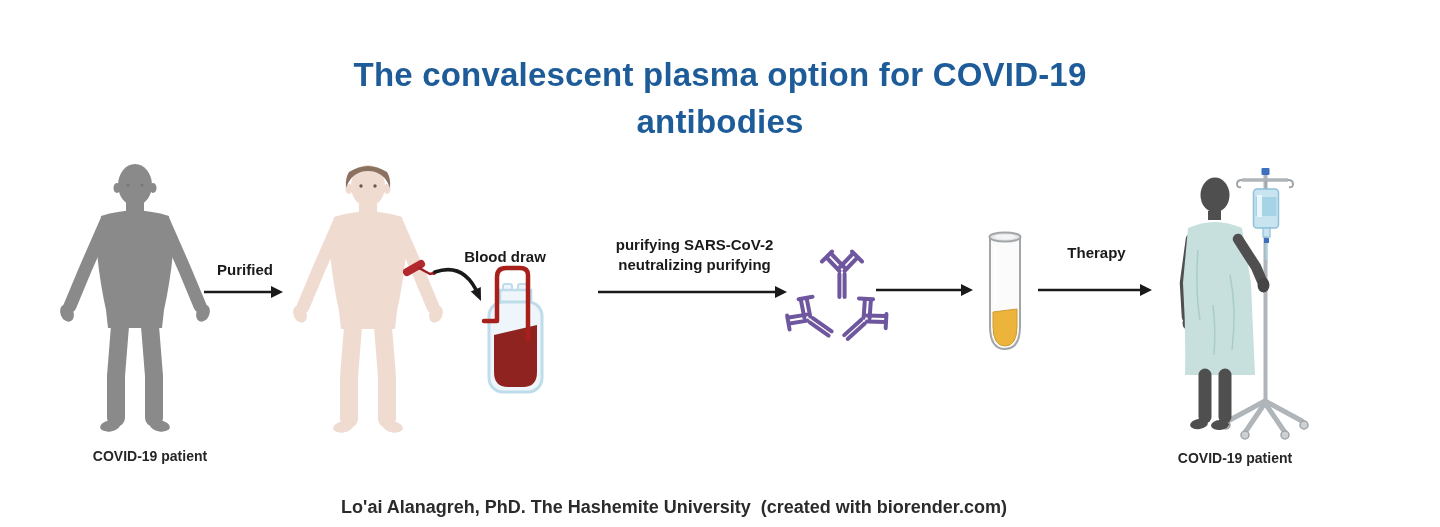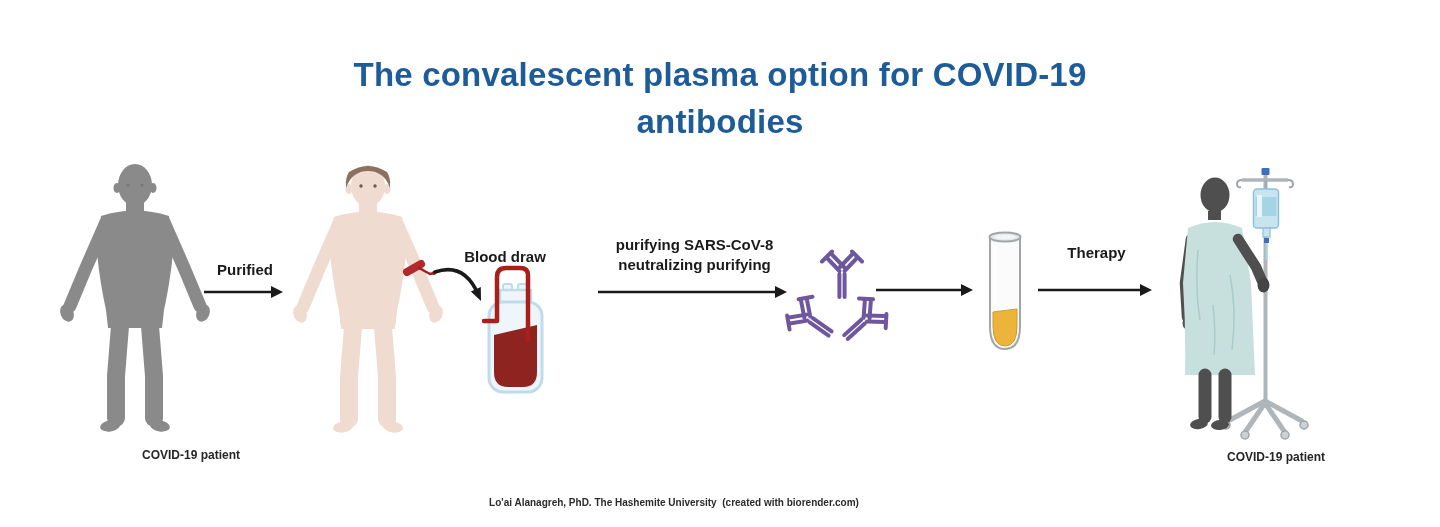--- a/index.html
+++ b/index.html
@@ -8,25 +8,25 @@
     font-family:"Liberation Sans","DejaVu Sans",sans-serif;color:#262626;
   }
   .title{
     position:absolute;top:52px;left:0;width:1440px;text-align:center;
     font-size:33px;font-weight:bold;color:#1E5C99;line-height:1.42;letter-spacing:.2px;
   }
   .step-label{
     position:absolute;font-size:15px;font-weight:bold;color:#1A1A1A;text-align:center;line-height:1.32;
   }
   .fig-label{
-    position:absolute;font-size:12px;font-weight:bold;color:#262626;text-align:right;
+    position:absolute;font-size:14px;font-weight:bold;color:#262626;text-align:center;
   }
   .footer{
     position:absolute;top:497px;left:0;width:1348px;text-align:center;
-    font-size:10px;font-weight:bold;color:#2B2B2B;white-space:pre;
+    font-size:18px;font-weight:bold;color:#2B2B2B;white-space:pre;
   }
   .abs{position:absolute;}
 </style>
 </head>
 <body>
 
 <div class="canvas">
 
   <div class="title">
     <div>The convalescent plasma option for COVID-19</div>
@@ -107,21 +107,21 @@
   <svg class="abs" style="left:473px;top:260px" width="75" height="135" viewBox="0 0 75 135">
     <rect x="30" y="24" width="9" height="7" rx="2" fill="#EEF6FB" stroke="#BFDCEA" stroke-width="2"></rect>
     <rect x="45" y="24" width="9" height="7" rx="2" fill="#EEF6FB" stroke="#BFDCEA" stroke-width="2"></rect>
     <rect x="27" y="30" width="31" height="13" fill="#EEF6FB" stroke="#BFDCEA" stroke-width="2.5"></rect>
     <rect x="16" y="42" width="53" height="90" rx="14" fill="#EEF6FB" stroke="#BFDCEA" stroke-width="3"></rect>
     <path d="M21,75 L64,65 L64,112 Q64,127 50,127 L35,127 Q21,127 21,112 Z" fill="#8E231F"></path>
     <path d="M11,61 L24,61 L24,17 Q24,8 33,8 L47,8 Q55,8 55,15 L55,80" stroke="#A8201B" stroke-width="4.5" fill="none" stroke-linecap="round" stroke-linejoin="round"></path>
   </svg>
 
   <div class="step-label" style="left:597px;top:235px;width:195px">
-    <div>purifying SARS-CoV-8</div>
+    <div>purifying SARS-CoV-2</div>
     <div>neutralizing purifying</div>
   </div>
   <svg class="abs" style="left:597px;top:283px" width="192" height="18" viewBox="0 0 192 18">
     <line x1="1" y1="9" x2="178" y2="9" stroke="#1A1A1A" stroke-width="2.4"></line>
     <polygon points="178,3 190,9 178,15" fill="#1A1A1A"></polygon>
   </svg>
 
   <svg class="abs" style="left:784px;top:241px" width="112" height="106" viewBox="0 0 112 106">
     <defs>
       <g id="ab" stroke="#6F579F" stroke-width="4" stroke-linecap="round" fill="none">

